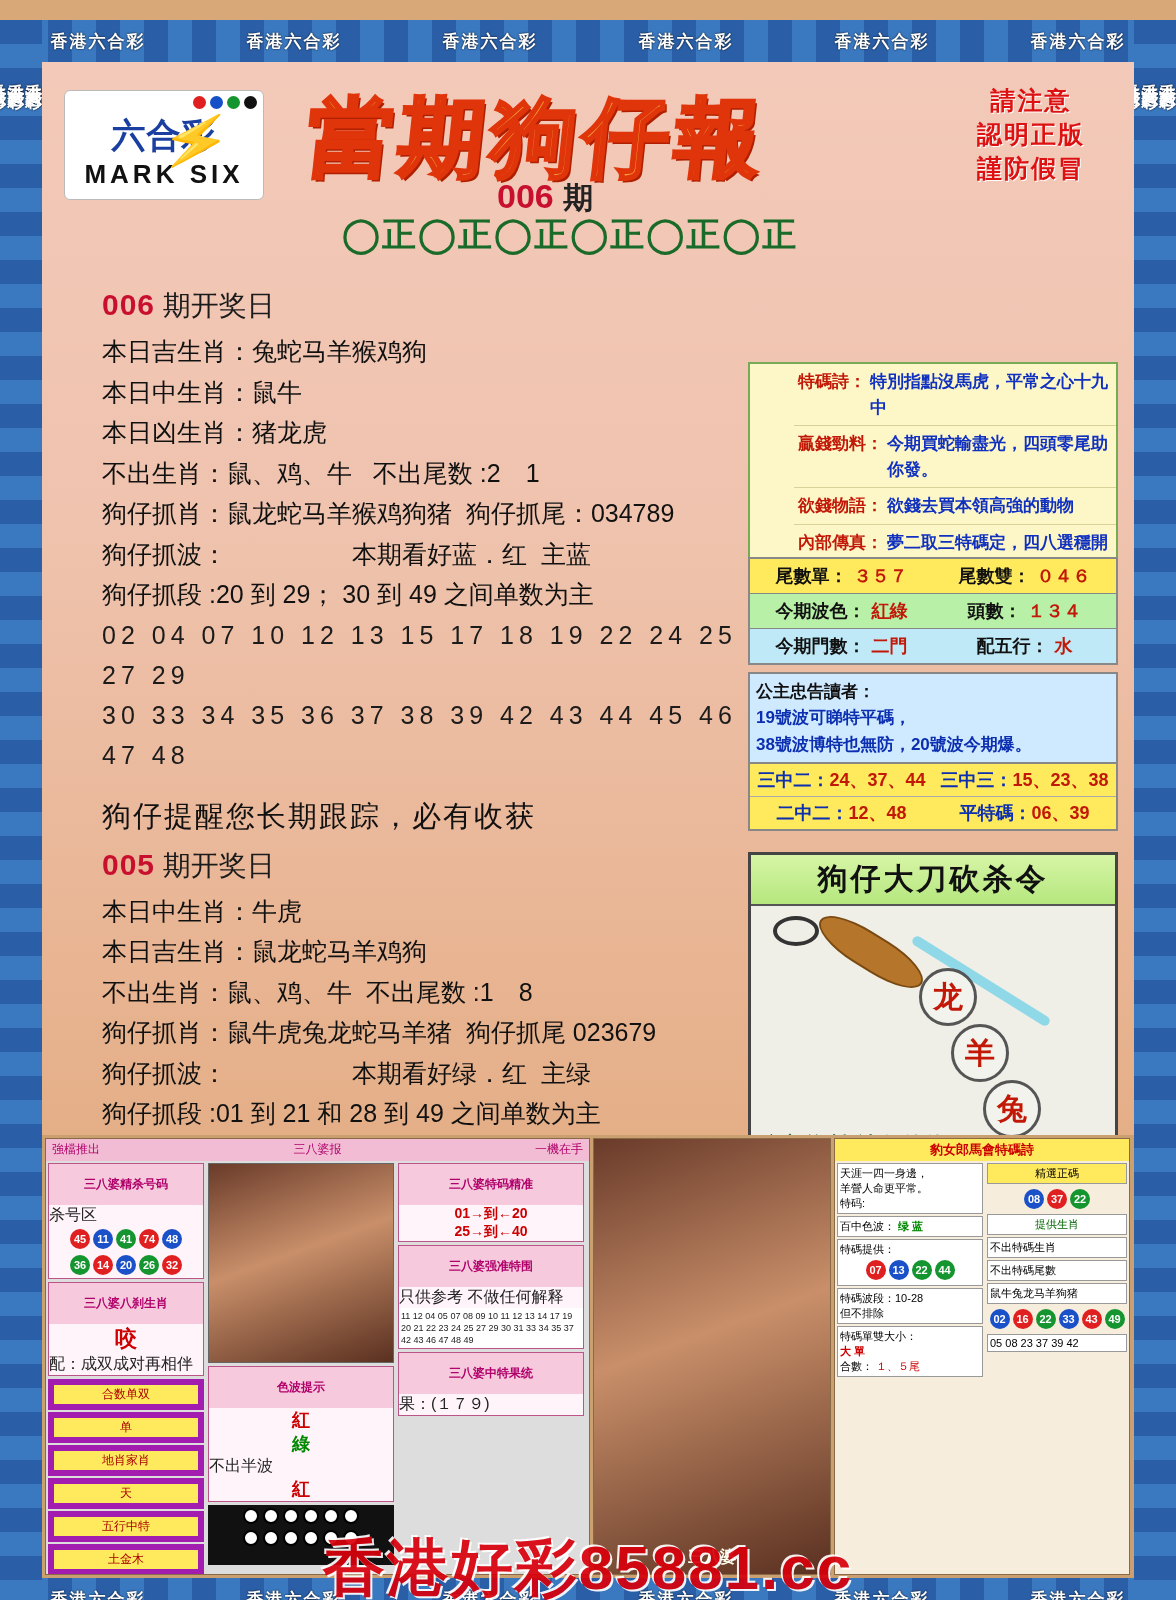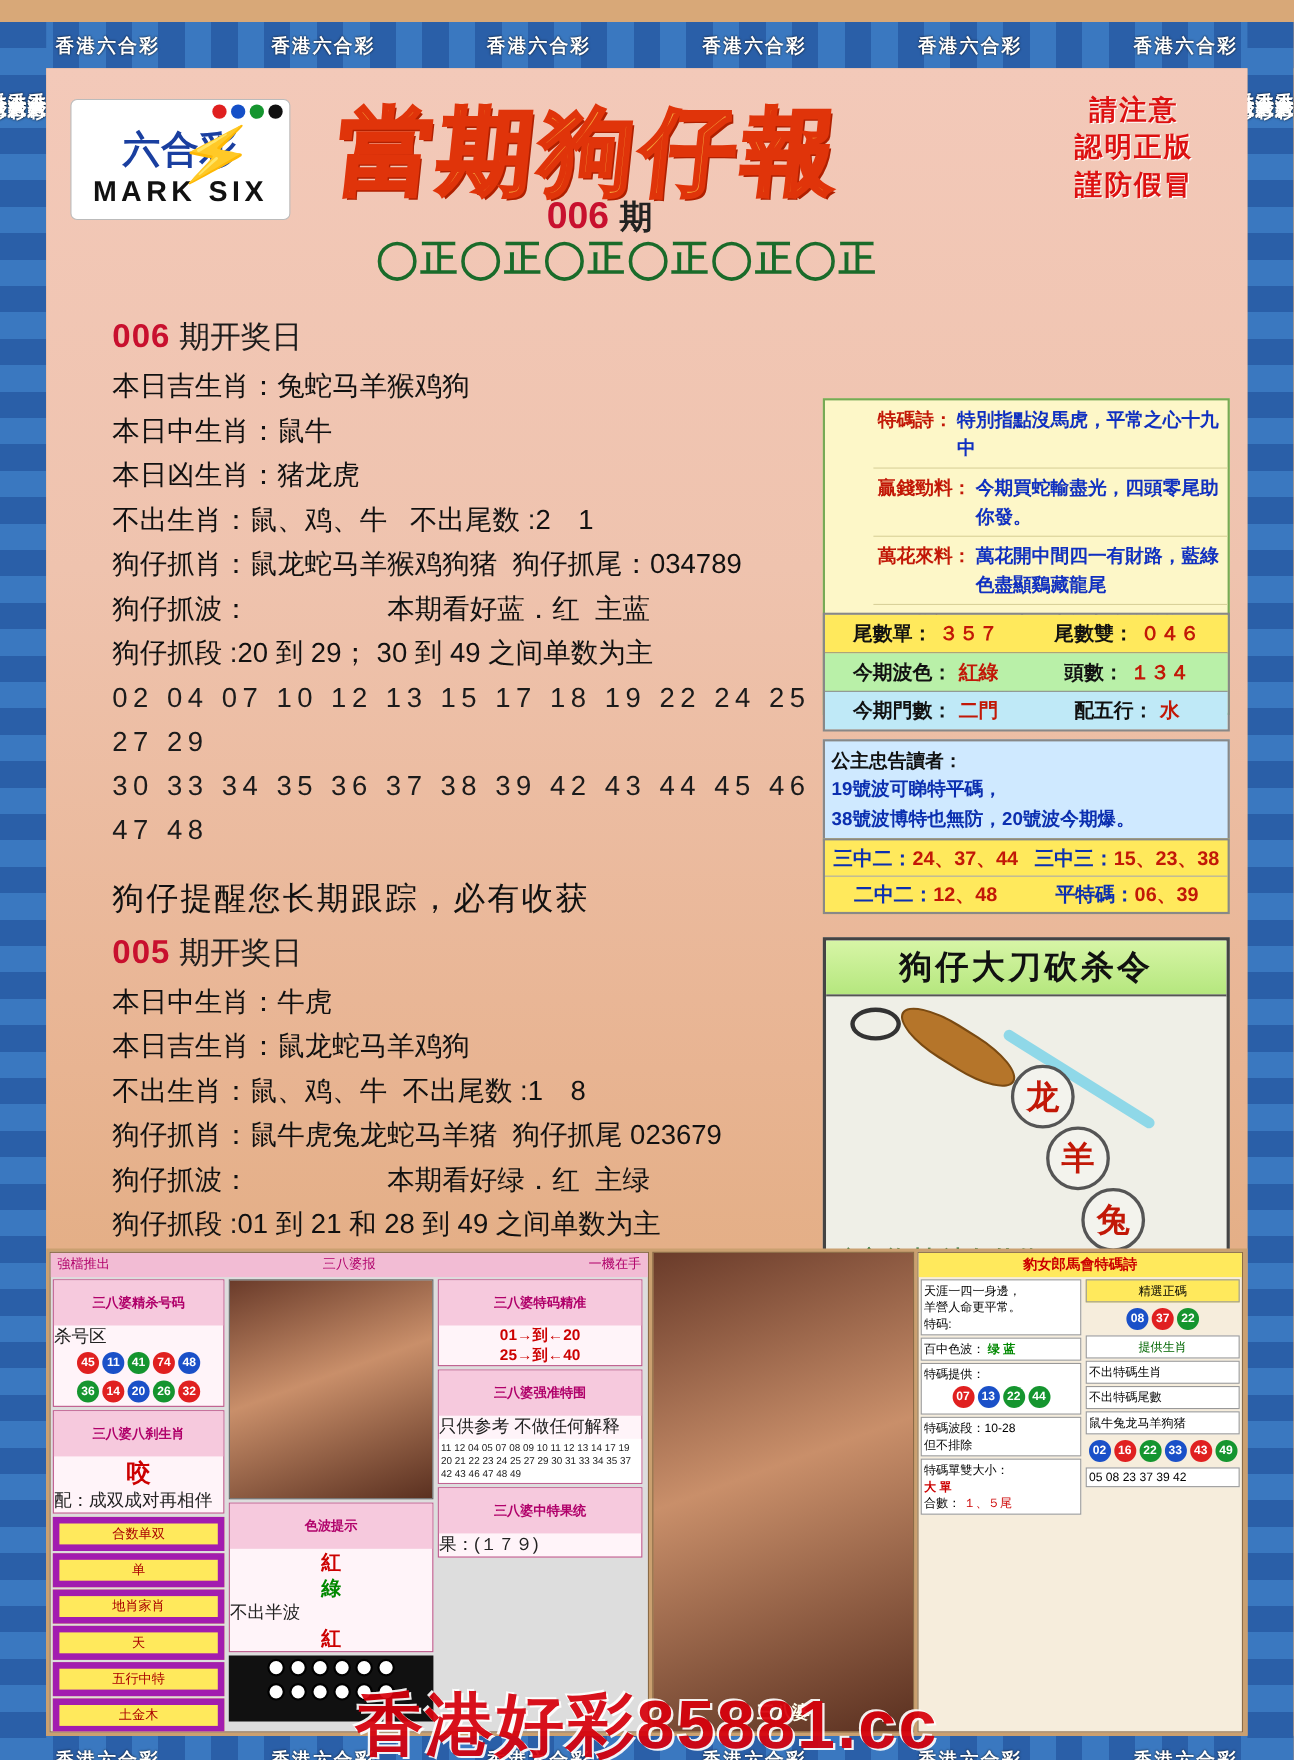--- a/index.html
+++ b/index.html
@@ -268,24 +268,20 @@
     </div>
 
     <div class="poem-box">
       <div class="poem-line">
           <span class="k">特碼詩：</span>
           <span class="v">特別指點沒馬虎，平常之心十九中</span>
         </div>
       <div class="poem-line">
           <span class="k">贏錢勁料：</span>
           <span class="v">今期買蛇輸盡光，四頭零尾助你發。</span>
-        </div>
-      <div class="poem-line">
-          <span class="k">萬花來料：</span>
-          <span class="v">萬花開中間四一有財路，藍綠色盡顯鷄藏龍尾</span>
         </div>
       <div class="poem-line">
           <span class="k">欲錢物語：</span>
           <span class="v">欲錢去買本領高強的動物</span>
         </div>
       <div class="poem-line">
           <span class="k">內部傳真：</span>
           <span class="v">夢二取三特碼定，四八選穩開本期</span>
         </div>
     </div>

